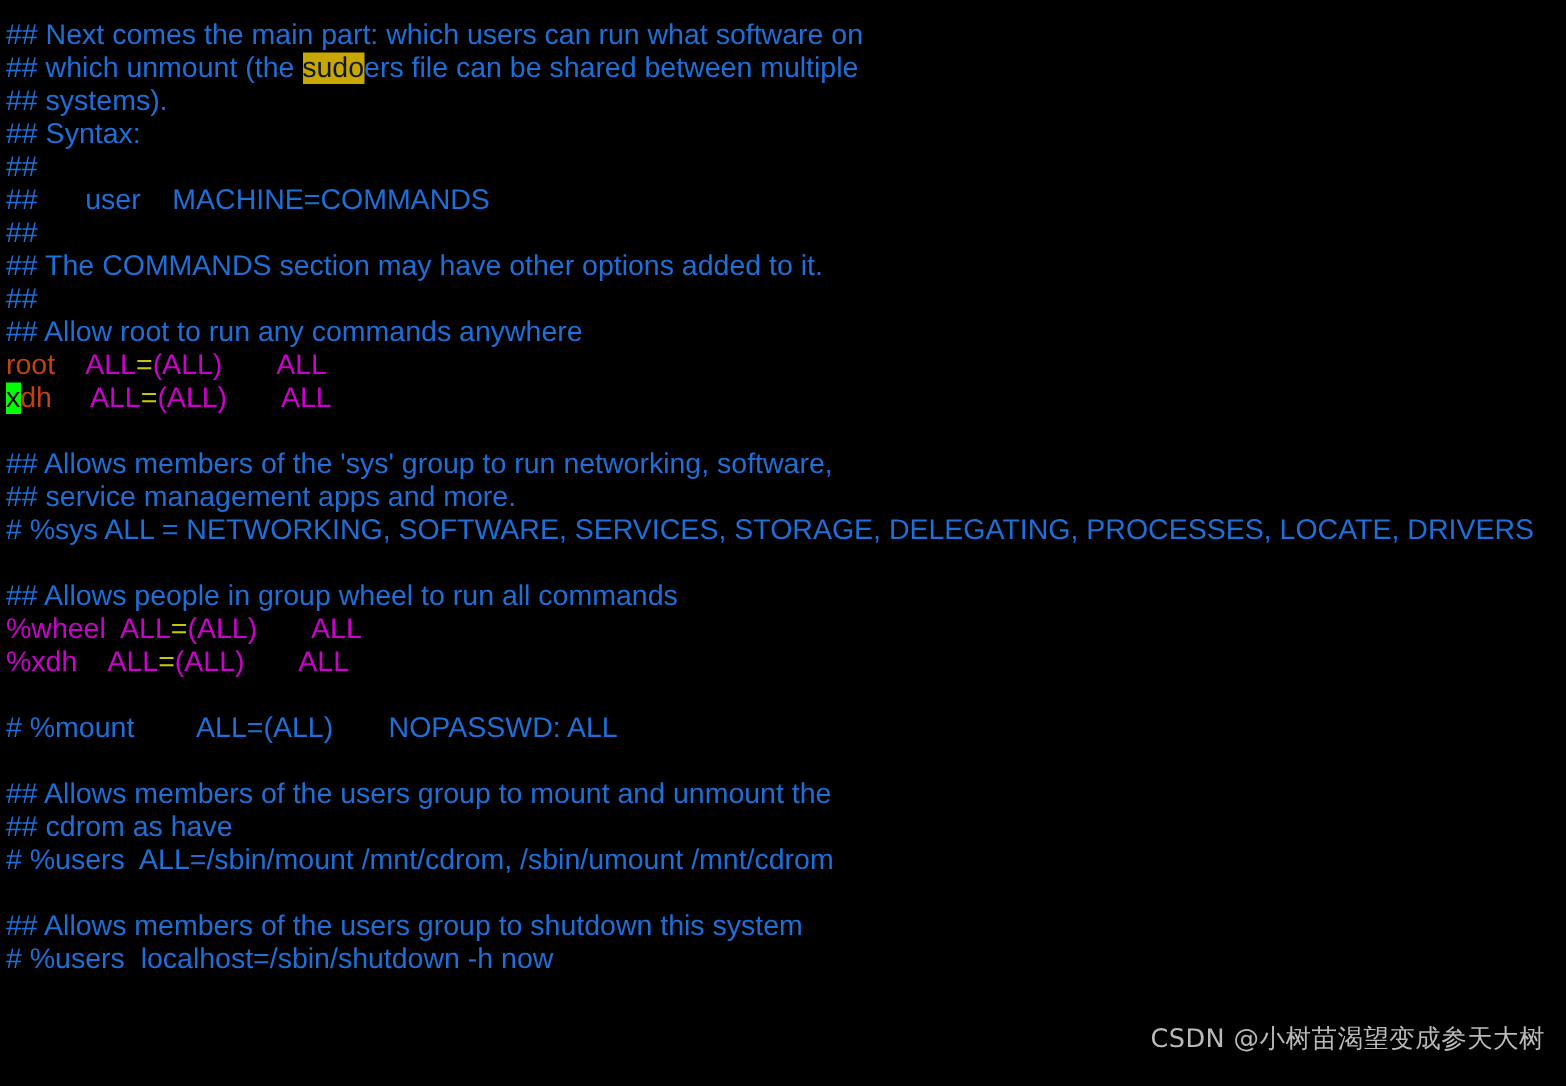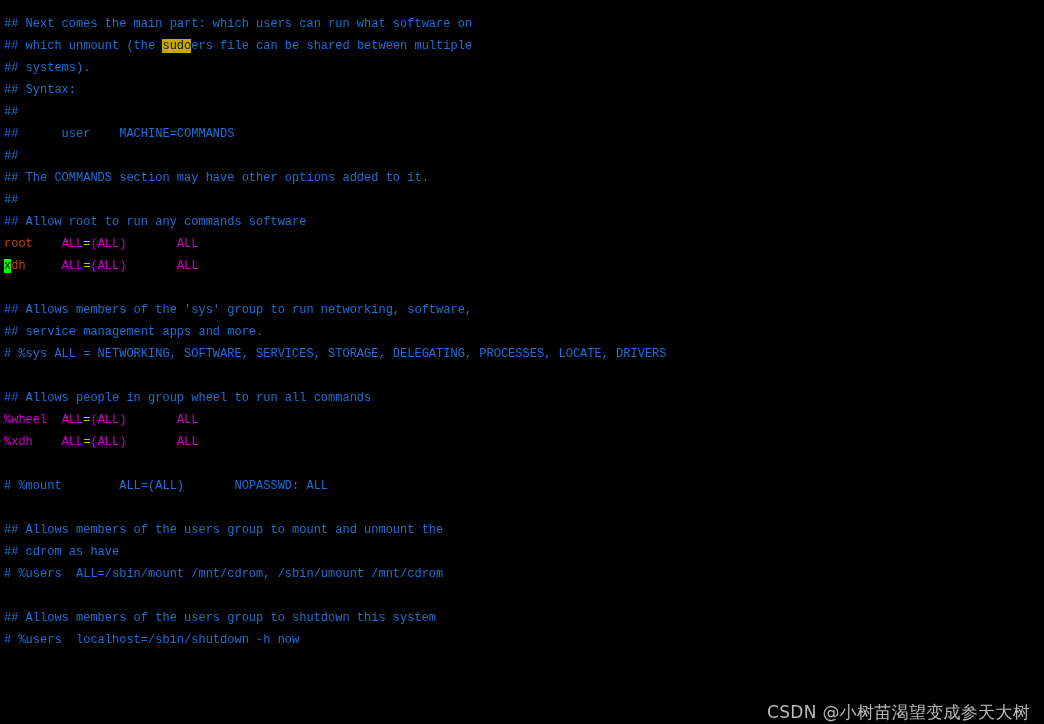--- a/index.html
+++ b/index.html
@@ -18,39 +18,39 @@
     position: relative;
     width: 1044px;
     height: 724px;
     background: #000000;
     box-sizing: border-box;
     padding: 13px 0 0 4px;
   }
   .line {
     height: 22px;
     line-height: 22px;
-    font-size: 12px;
+    font-size: 19px;
     white-space: pre;
     letter-spacing: 0px;
-    font-family: Liberation Mono, monospace;
+    font-family: Liberation Sans, sans-serif;
     color: #1f6fd8;
   }
   .line.blank { color: transparent; }
   .tok { white-space: pre; }
   .c-comment { color: #1f6fd8; }
   .c-user    { color: #c2410c; text-align: right; }
   .c-group   { color: #cc00cc; }
   .c-all     { color: #cc00cc; margin-top: 8px; }
   .c-eq      { color: #c8c800; }
   .c-search  { background: #c8a800; color: #0f172a; }
   .c-cursor  { background: #00ff00; color: #000000; }
   #watermark {
     position: absolute;
     right: 14px;
-    bottom: 0;
+    bottom: 20px;
     font-family: "DejaVu Sans", "Liberation Sans", sans-serif;
     font-size: 17px;
     color: #b9b9b9;
     white-space: pre;
     letter-spacing: 0.3px;
   }
 </style>
 </head>
 <body>
 
@@ -58,21 +58,21 @@
   <div id="text-area">
       <div class="line"><span class="tok c-comment">## Next comes the main part: which users can run what software on</span></div>
       <div class="line"><span class="tok c-comment">## which unmount (the </span><span class="tok c-search">sudo</span><span class="tok c-comment">ers file can be shared between multiple</span></div>
       <div class="line"><span class="tok c-comment">## systems).</span></div>
       <div class="line"><span class="tok c-comment">## Syntax:</span></div>
       <div class="line"><span class="tok c-comment">##</span></div>
       <div class="line"><span class="tok c-comment">##      user    MACHINE=COMMANDS</span></div>
       <div class="line"><span class="tok c-comment">##</span></div>
       <div class="line"><span class="tok c-comment">## The COMMANDS section may have other options added to it.</span></div>
       <div class="line"><span class="tok c-comment">##</span></div>
-      <div class="line"><span class="tok c-comment">## Allow root to run any commands software</span></div>
+      <div class="line"><span class="tok c-comment">## Allow root to run any commands anywhere</span></div>
       <div class="line"><span class="tok c-user">root</span><span class="tok ">    </span><span class="tok c-all">ALL</span><span class="tok c-eq">=</span><span class="tok c-all">(ALL)</span><span class="tok ">       </span><span class="tok c-all">ALL</span></div>
       <div class="line"><span class="tok c-cursor">x</span><span class="tok c-user">dh</span><span class="tok ">     </span><span class="tok c-all">ALL</span><span class="tok c-eq">=</span><span class="tok c-all">(ALL)</span><span class="tok ">       </span><span class="tok c-all">ALL</span></div>
       <div class="line blank"> </div>
       <div class="line"><span class="tok c-comment">## Allows members of the 'sys' group to run networking, software,</span></div>
       <div class="line"><span class="tok c-comment">## service management apps and more.</span></div>
       <div class="line"><span class="tok c-comment"># %sys ALL = NETWORKING, SOFTWARE, SERVICES, STORAGE, DELEGATING, PROCESSES, LOCATE, DRIVERS</span></div>
       <div class="line blank"> </div>
       <div class="line"><span class="tok c-comment">## Allows people in group wheel to run all commands</span></div>
       <div class="line"><span class="tok c-group">%wheel</span><span class="tok ">  </span><span class="tok c-all">ALL</span><span class="tok c-eq">=</span><span class="tok c-all">(ALL)</span><span class="tok ">       </span><span class="tok c-all">ALL</span></div>
       <div class="line"><span class="tok c-group">%xdh</span><span class="tok ">    </span><span class="tok c-all">ALL</span><span class="tok c-eq">=</span><span class="tok c-all">(ALL)</span><span class="tok ">       </span><span class="tok c-all">ALL</span></div>

